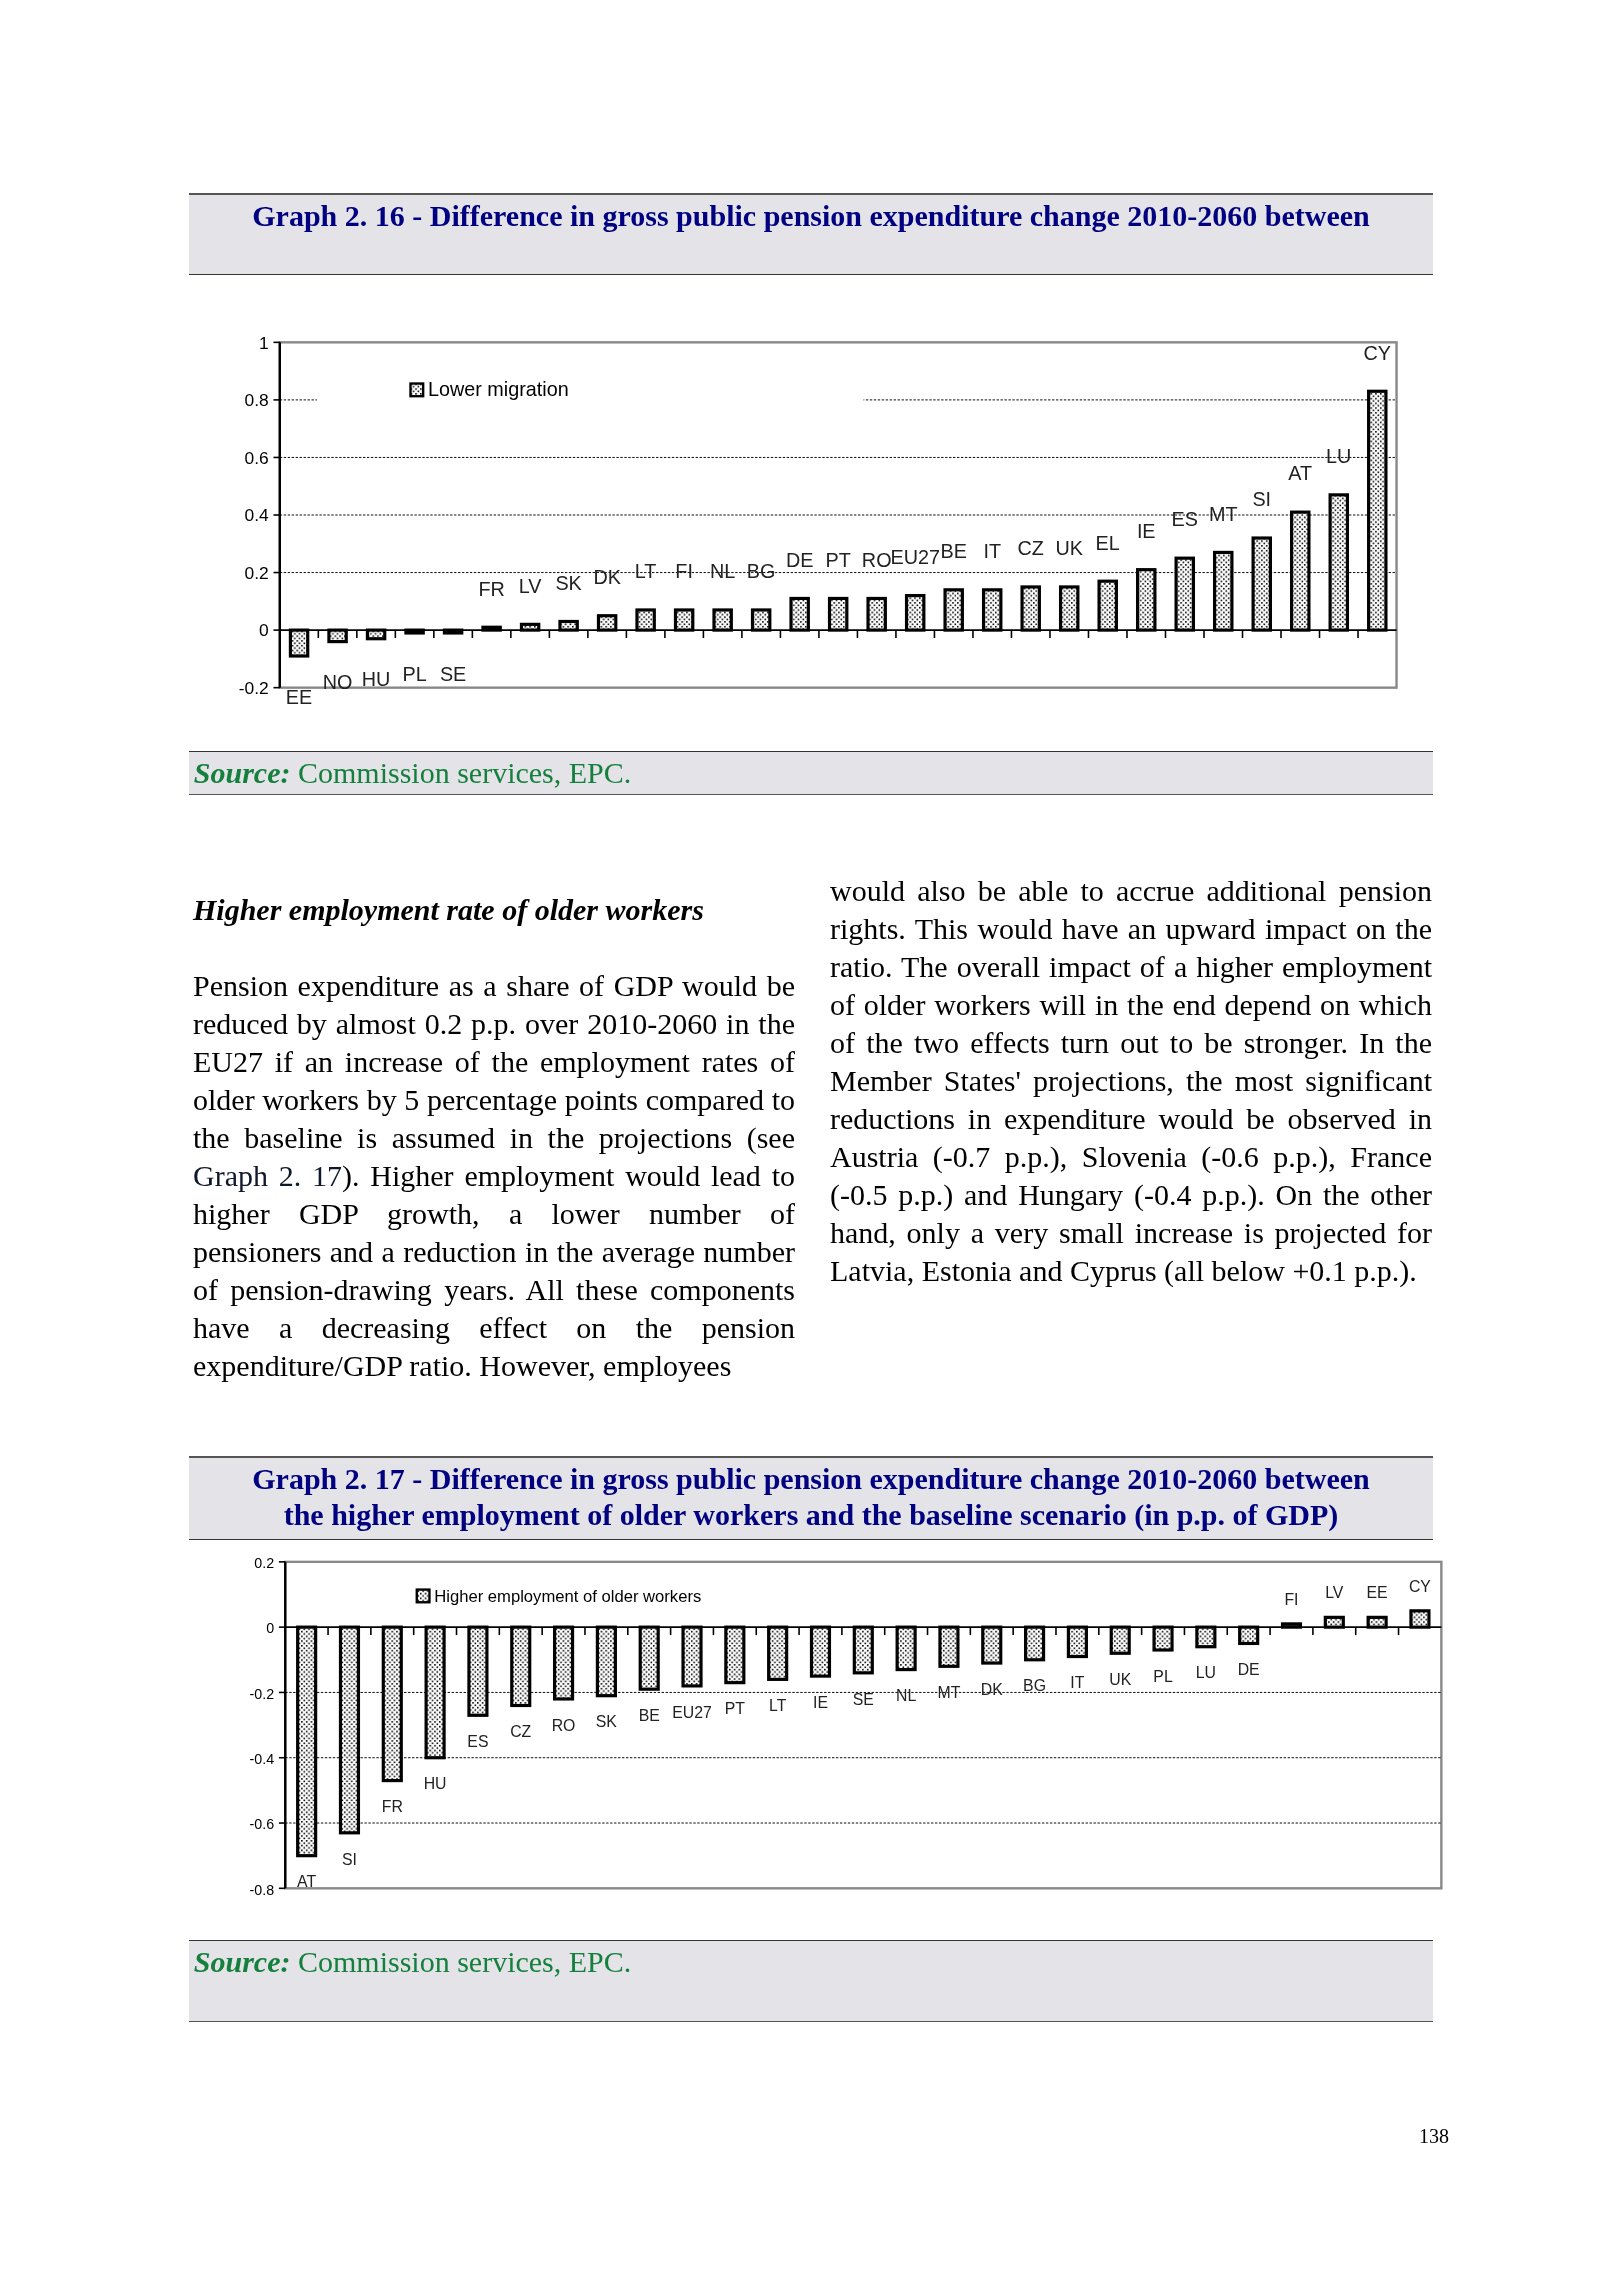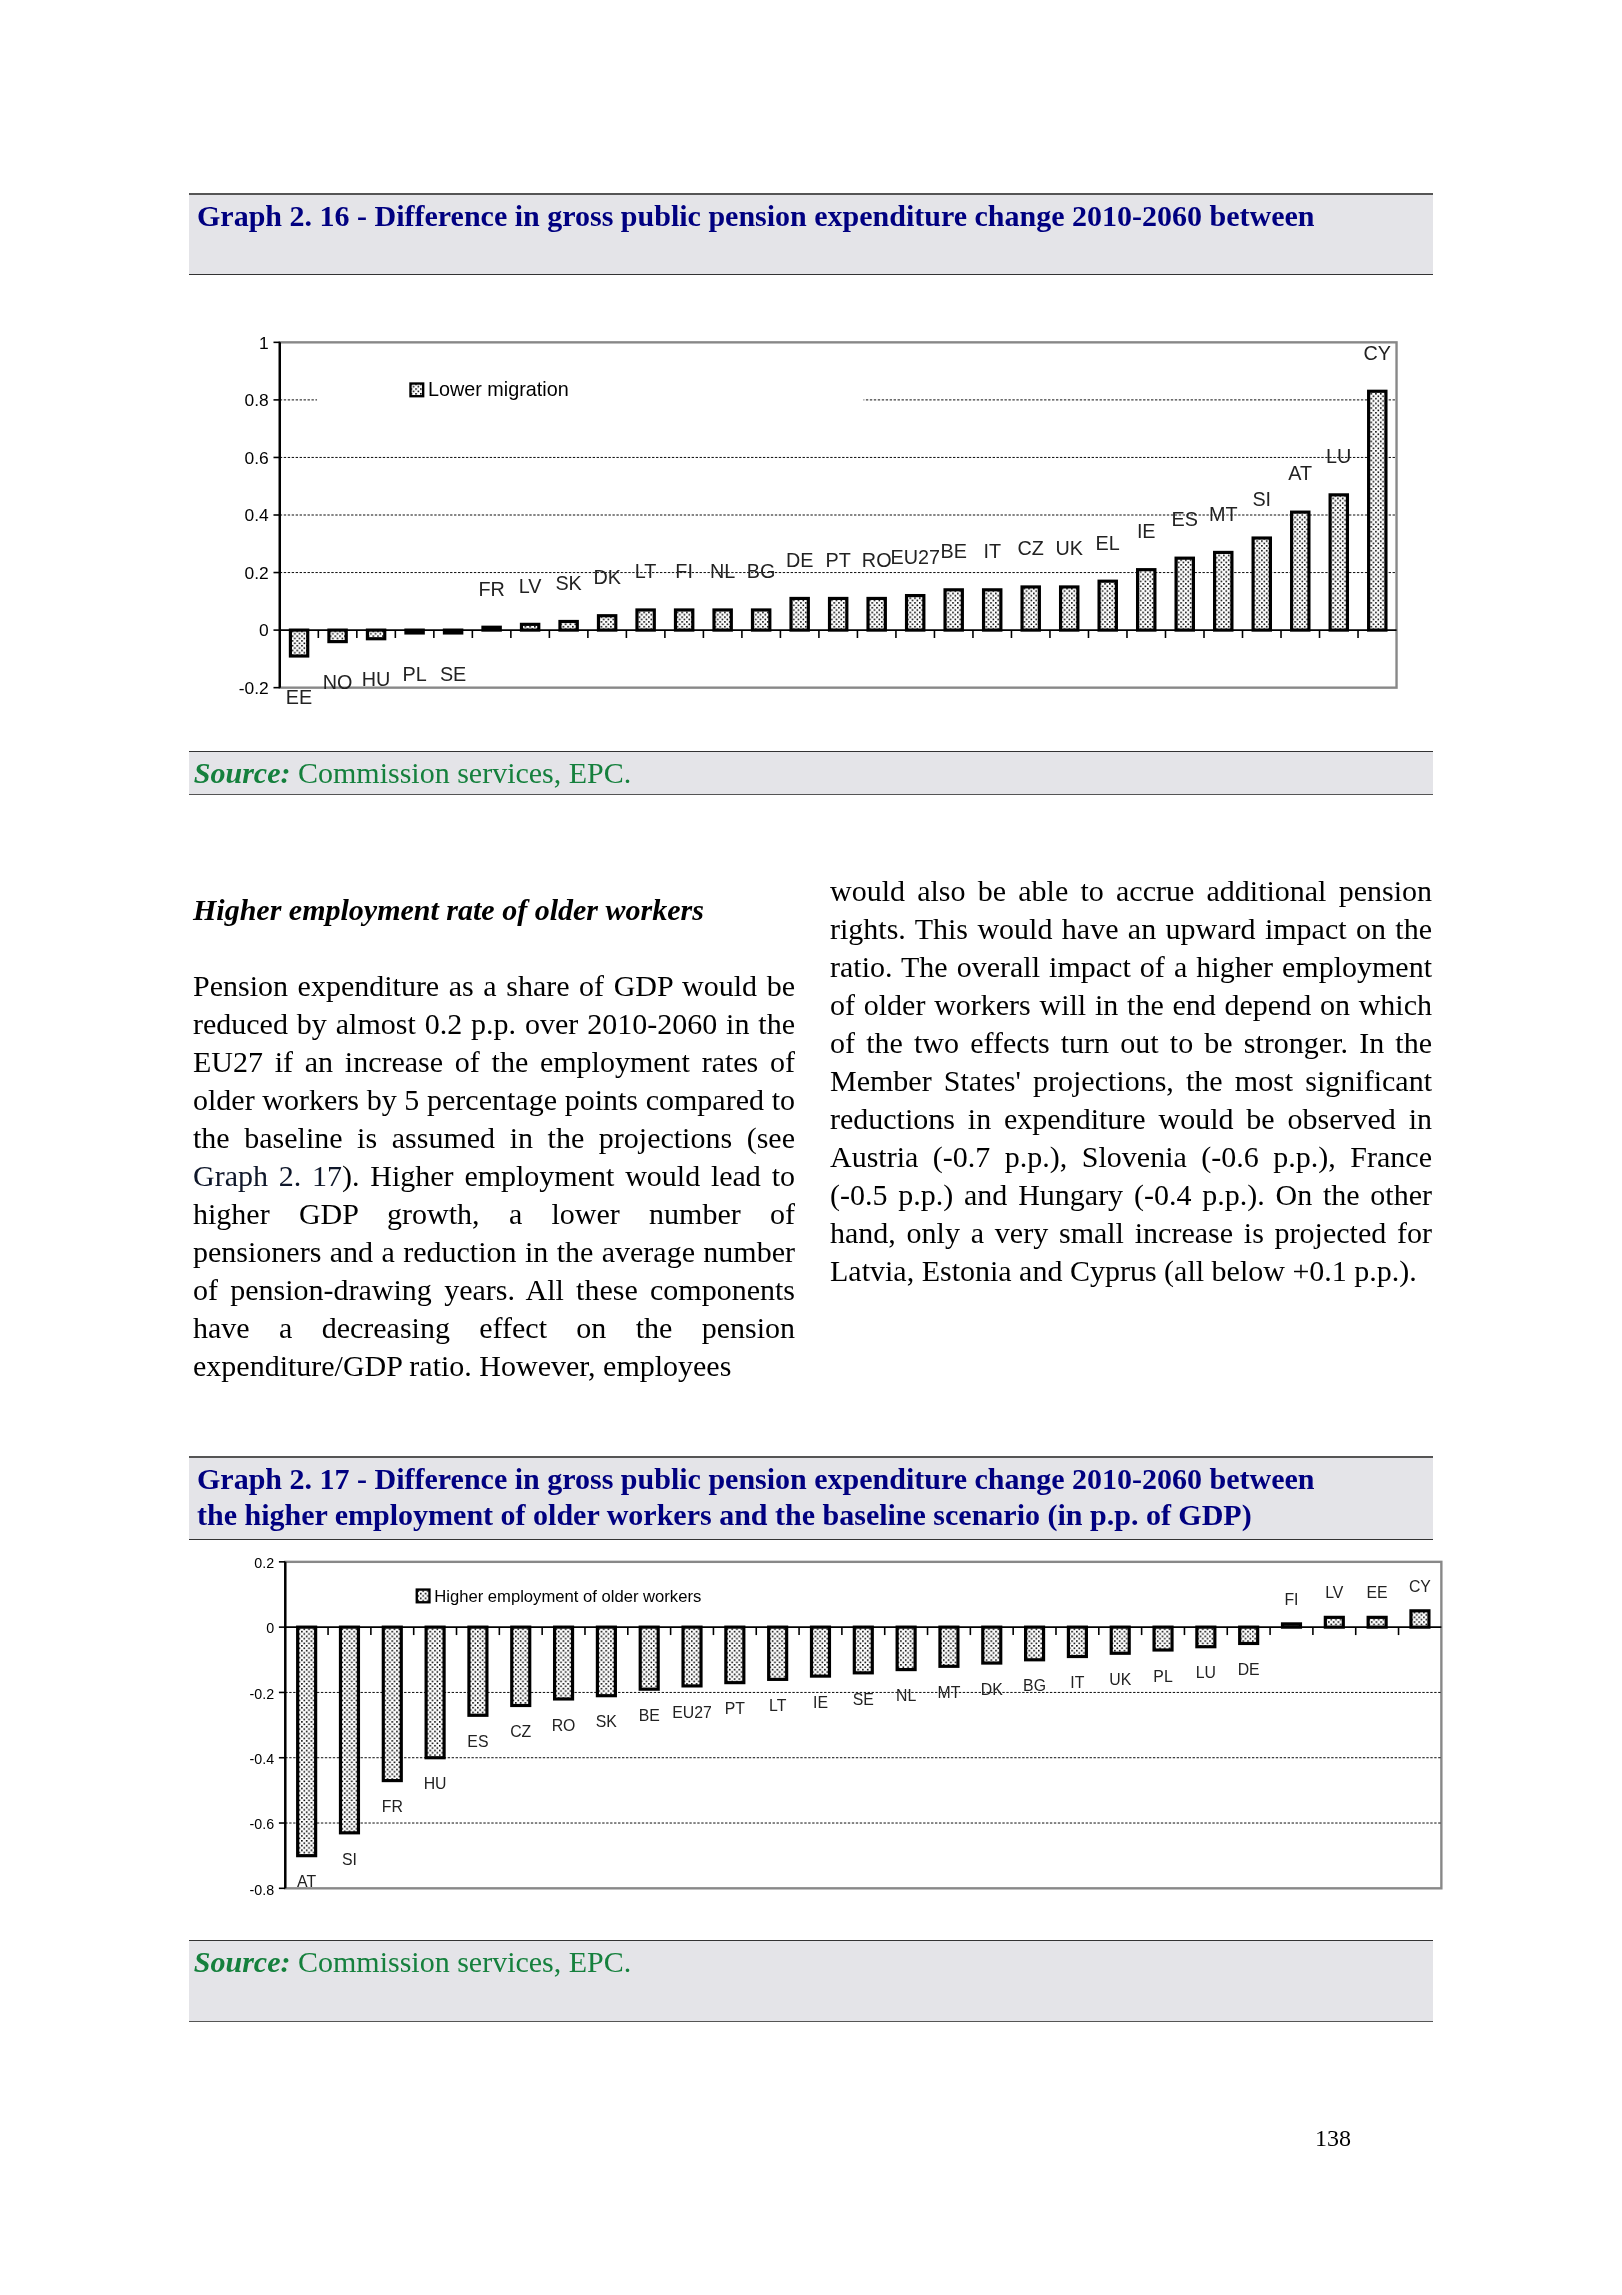--- a/index.html
+++ b/index.html
@@ -1,32 +1,32 @@
 <!DOCTYPE html>
 <html style="font-size:12.7px"><head>
 <meta charset="utf-8">
 <style>
   html, body { margin: 0; padding: 0; background: #ffffff; }
   body { width: 1623px; height: 2295px; position: relative; overflow: hidden;
          font-family: "Liberation Serif", serif; color: #000; }
   .caption-box { position: absolute; left: 189px; width: 1244px; background: #e4e4e8;
                  border-top: 2.4px solid #555; border-bottom: 1.6px solid #333; box-sizing: border-box; }
-  .graph-title { text-align: left; color: #000080; font-weight: bold; font-size: 30px; line-height: 36px;
+  .graph-title { text-align: center; color: #000080; font-weight: bold; font-size: 30px; line-height: 36px;
                  padding: 3.2px 8px; }
   .source-box { position: absolute; left: 189px; width: 1244px; background: #e4e4e8;
                 border-top: 1.6px solid #333; border-bottom: 1.6px solid #555; box-sizing: border-box;
                 color: #15803d; font-size: 30px; line-height: 38px; padding: 1.6px 4.8px; }
   .source-box b { font-style: italic; font-weight: bold; }
   .chart-wrap { position: absolute; }
   .chart-wrap svg text { font-family: "Liberation Sans", sans-serif; }
   .col { position: absolute; top: 872px; width: 602px; font-size: 30px; line-height: 38px; text-align: justify; }
   .col p { margin: 0; }
   .heading { font-style: italic; font-weight: bold; margin-top: 19px !important; margin-bottom: 38px !important; }
   .link { color: #0f172a; }
-  .page-num { position: absolute; left: 1315px; top: 2125px; font-size: 24px; text-align: right; }
+  .page-num { position: absolute; left: 1419px; top: 2125px; font-size: 20px; text-align: right; }
 </style>
 </head>
 <body>
 
 <svg width="0" height="0" style="position:absolute">
   <defs>
     <pattern id="dots" width="6" height="6" patternUnits="userSpaceOnUse">
       <rect width="6" height="6" fill="#ffffff"></rect>
       <rect x="0" y="0" width="2" height="2" fill="#000"></rect>
       <rect x="3" y="3" width="2" height="2" fill="#000"></rect>

